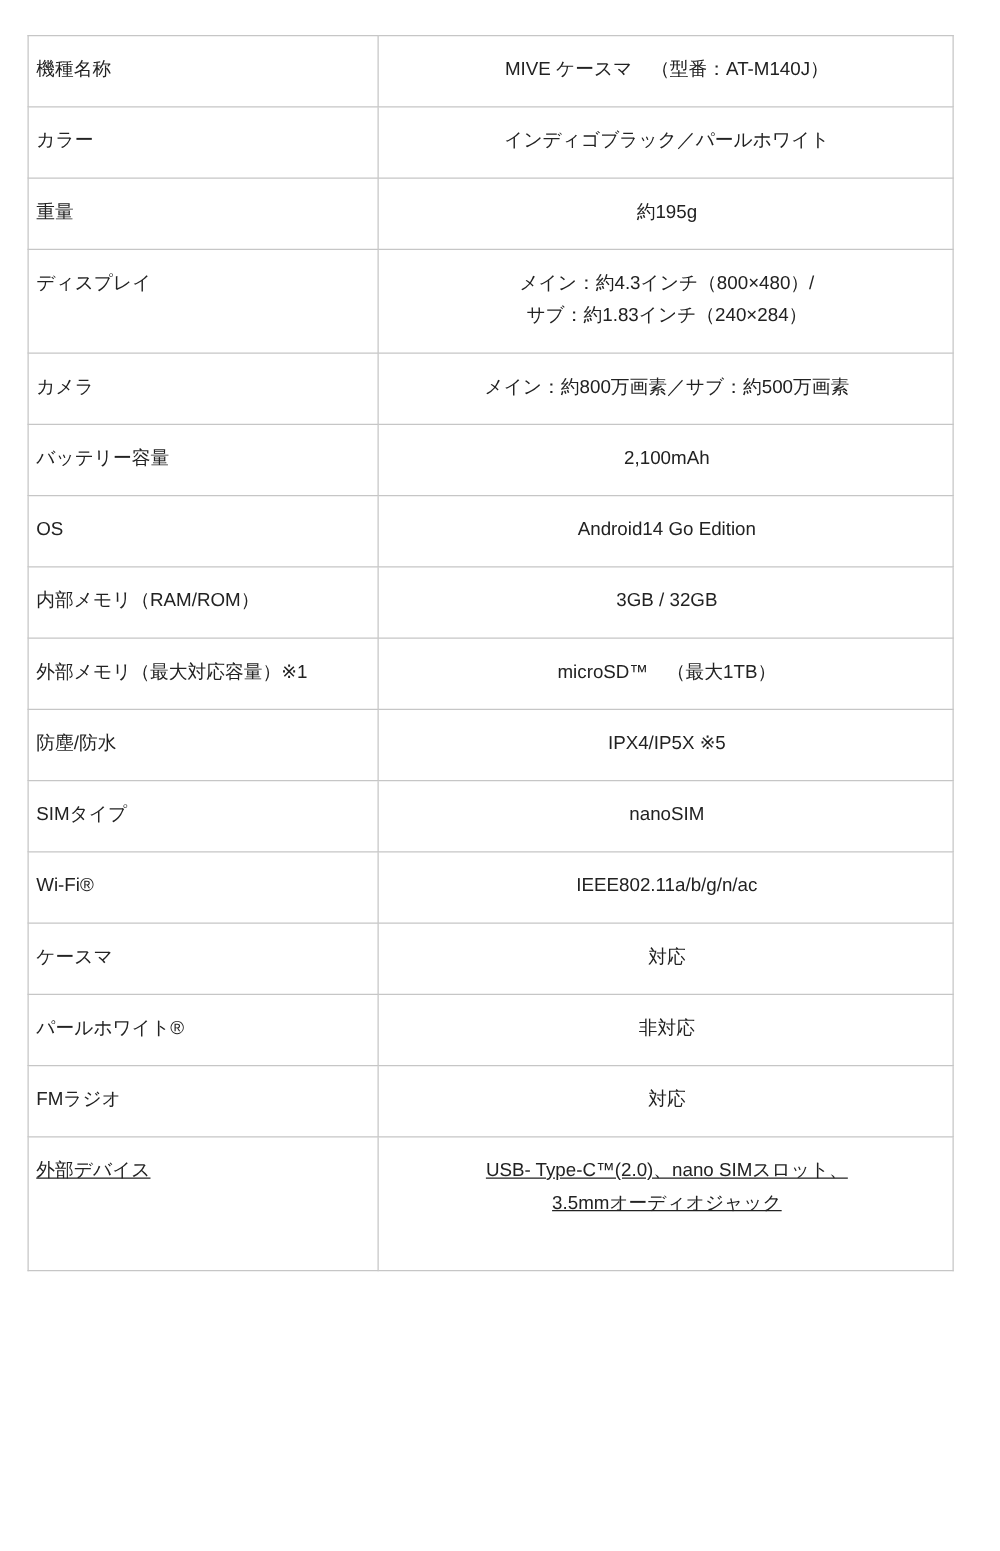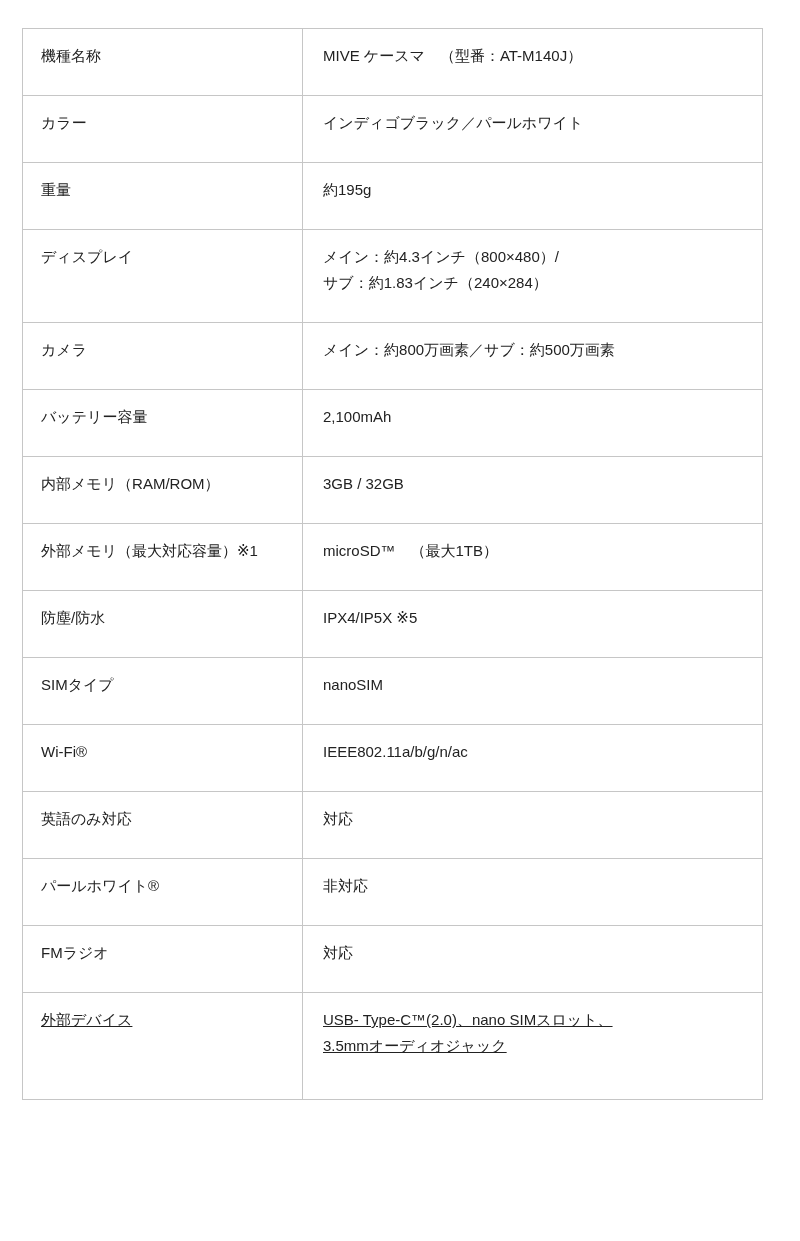--- a/index.html
+++ b/index.html
@@ -24,24 +24,25 @@
   }
   .spec-table td {
     border: 1px solid #c6c6c6;
     font-size: 15px;
     line-height: 26px;
     vertical-align: top;
     white-space: pre-line;
     overflow-wrap: break-word;
   }
   .spec-table td.label-cell {
-    padding: 14px 16px 14px 18px;
+    padding: 14px 16px 14px 6px;
   }
   .spec-table td.value-cell {
-    padding: 14px 18px 26px 20px;
+    padding: 14px 18px 16px 20px;
+    text-align: center;
   }
   .spec-table tr.row-tall td {
     padding-bottom: 40px;
     text-decoration: underline;
   }
 </style>
 </head>
 <body>
 
 <table class="spec-table">
@@ -76,20 +77,24 @@
     <td class="label-cell">カメラ</td>
     <td class="value-cell">メイン：約800万画素／サブ：約500万画素</td>
   </tr>
 
   <tr>
     <td class="label-cell">バッテリー容量</td>
     <td class="value-cell">2,100mAh</td>
   </tr>
 
 
+  <tr>
+    <td class="label-cell">OS</td>
+    <td class="value-cell">Android14 Go Edition</td>
+  </tr>
 
   <tr>
     <td class="label-cell">内部メモリ（RAM/ROM）</td>
     <td class="value-cell">3GB / 32GB</td>
   </tr>
 
   <tr>
     <td class="label-cell">外部メモリ（最大対応容量）※1</td>
     <td class="value-cell">microSD™　（最大1TB）</td>
   </tr>
@@ -104,21 +109,21 @@
     <td class="value-cell">nanoSIM</td>
   </tr>
 
   <tr>
     <td class="label-cell">Wi-Fi®</td>
     <td class="value-cell">IEEE802.11a/b/g/n/ac</td>
   </tr>
 
 
   <tr>
-    <td class="label-cell">英語のみ対応</td>
+    <td class="label-cell">ケースマ</td>
     <td class="value-cell">対応</td>
   </tr>
 
   <tr>
     <td class="label-cell">パールホワイト®</td>
     <td class="value-cell">非対応</td>
   </tr>
 
   <tr>
     <td class="label-cell">FMラジオ</td>

